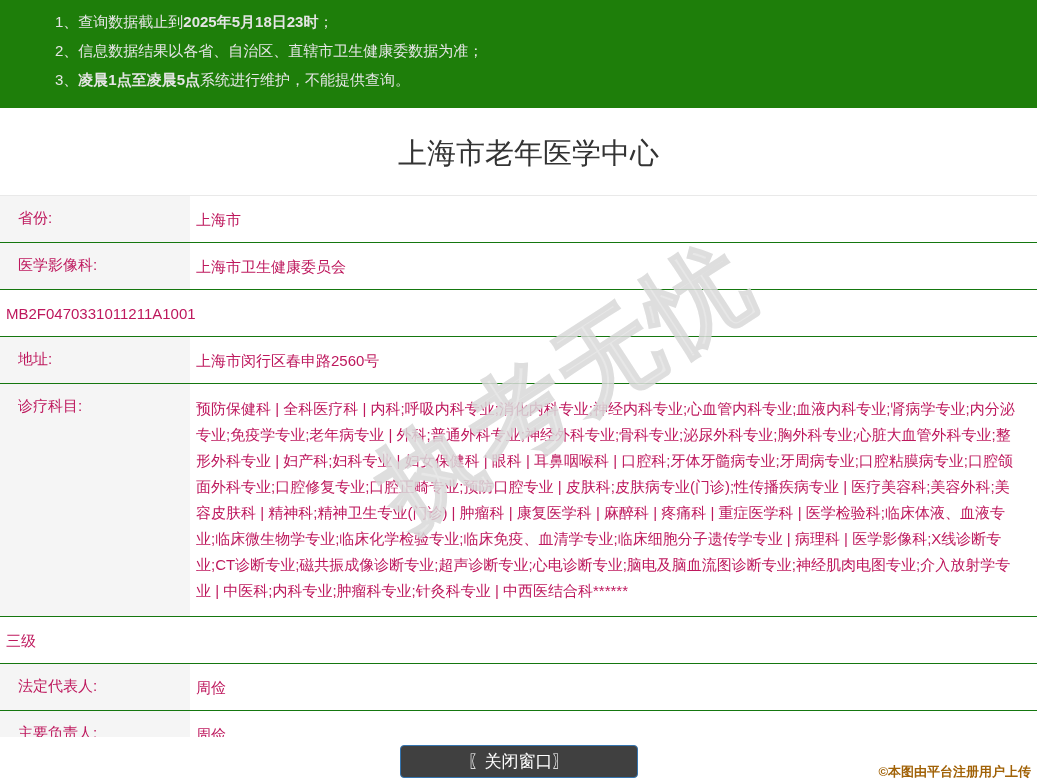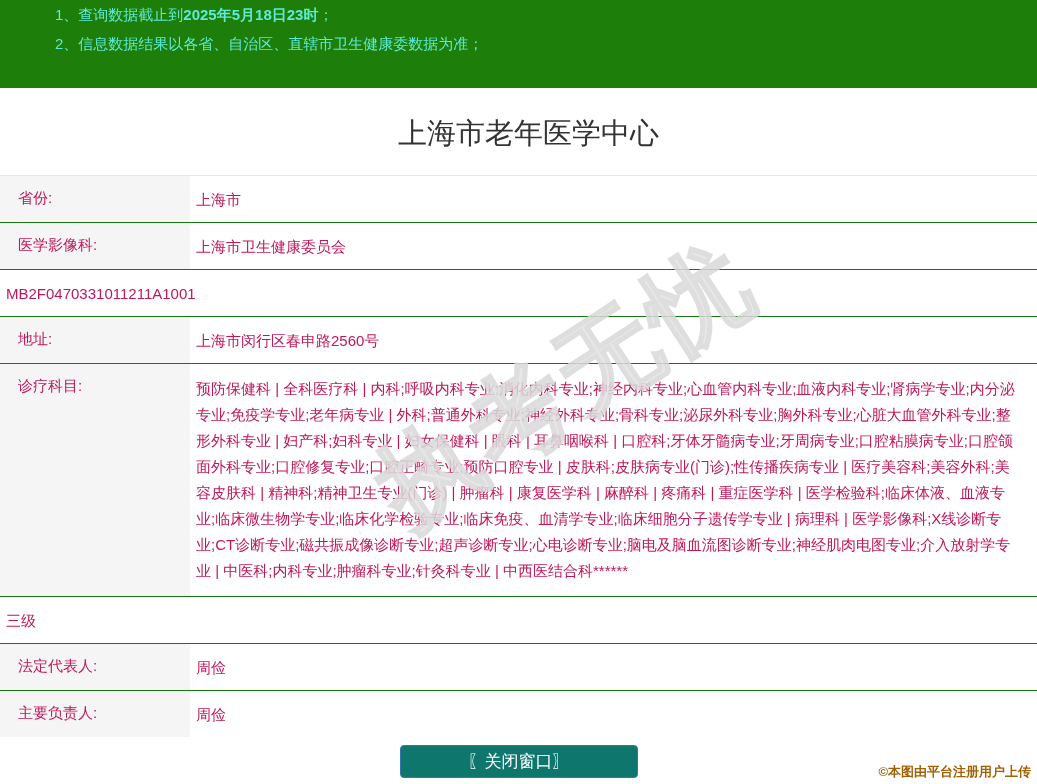--- a/index.html
+++ b/index.html
@@ -7,26 +7,26 @@
   body {
     width: 1037px; height: 784px;
     overflow: hidden; position: relative;
     background: #ffffff;
     font-family: "Liberation Sans", "DejaVu Sans", sans-serif;
     color: #333;
   }
 
   
   .notice {
-    width: 100%; height: 88px;
+    width: 100%; height: 108px;
     background: #1e7e0a;
-    color: #5eead4;
+    color: #e5e5e5;
     font-size: 15px;
     line-height: 29px;
-    padding: 0 20px 0 55px;
+    padding: 7px 20px 0 55px;
   }
   .notice .bold { font-weight: bold; }
 
   
   .page-title {
     text-align: center;
     font-size: 29px;
     font-weight: 400;
     color: #333;
     margin: 23px 0 0 0;
@@ -80,21 +80,21 @@
     position: absolute;
     left: 0; bottom: 0;
     width: 100%; height: 47px;
     background: #ffffff;
     z-index: 10;
   }
   .close-btn {
     display: block;
     margin: 8px auto 0 auto;
     width: 238px; height: 33px;
-    background: #0f766e;
+    background: #404040;
     border: 1px solid #3575b0;
     border-radius: 4px;
     color: #ffffff;
     font-size: 17px;
     line-height: 30px;
     text-align: center;
     cursor: pointer;
     font-family: "Liberation Sans", "DejaVu Sans", sans-serif;
   }
 
@@ -108,20 +108,21 @@
     color: #a16207;
     text-shadow: 1px 1px 0 #fff, -1px -1px 0 #fff, 1px -1px 0 #fff, -1px 1px 0 #fff;
   }
 </style>
 </head>
 <body>
 
 <div class="notice">
   <div><span>1、</span><span>查询数据截止到</span><span class="bold">2025年5月18日23时</span><span>；</span></div>
   <div><span>2、</span><span>信息数据结果以各省、自治区、直辖市卫生健康委数据为准；</span></div>
+  <div><span>3、</span><span class="bold">凌晨1点至凌晨5点</span><span>系统进行维护，不能提供查询。</span></div>
 </div>
 
 <h1 class="page-title">上海市老年医学中心</h1>
 
 <div class="info-table">
 
   <div class="row">
     <div class="row-label">省份:</div>
     <div class="row-value">上海市</div>
   </div>

